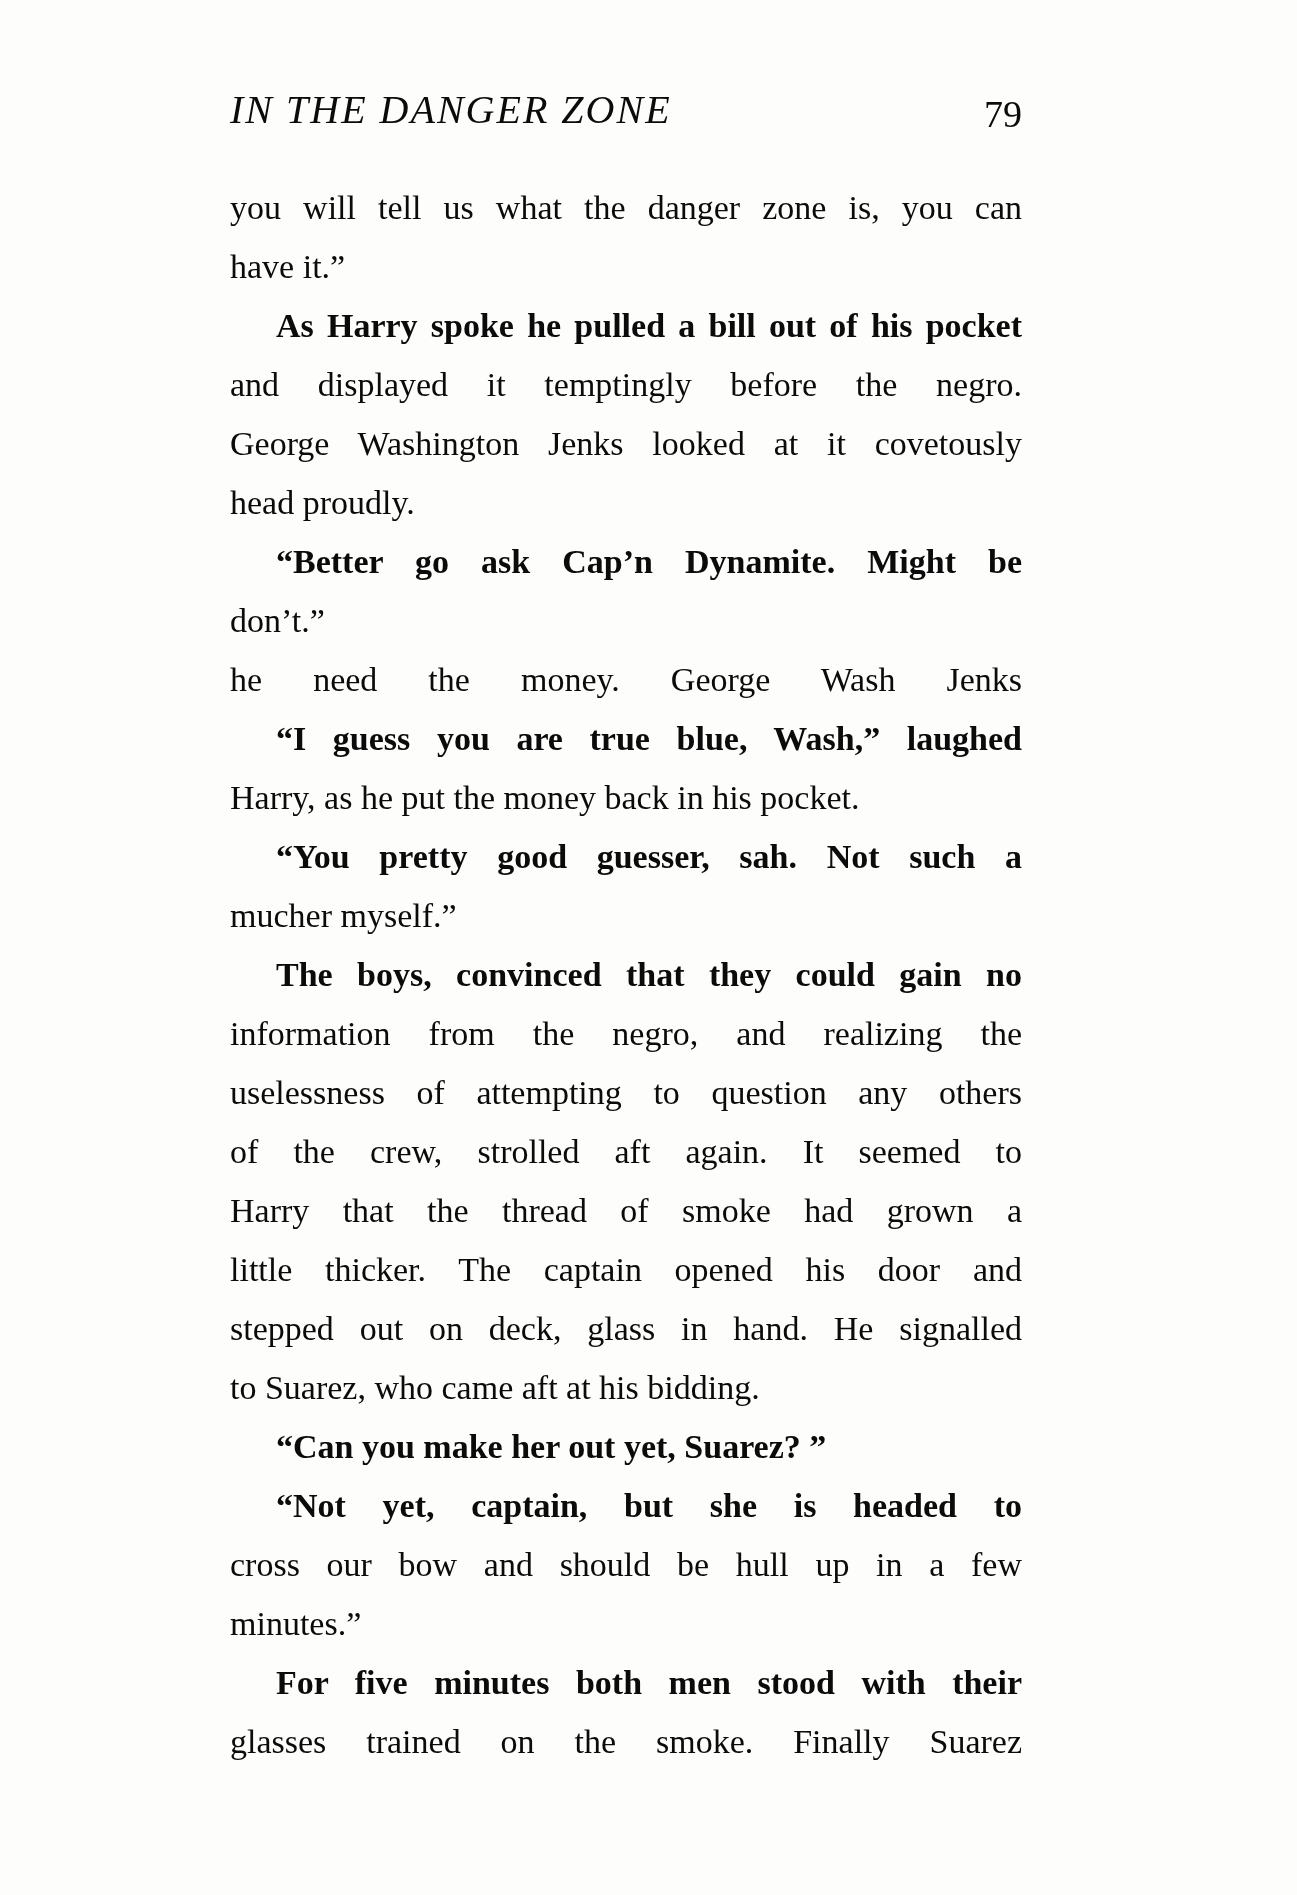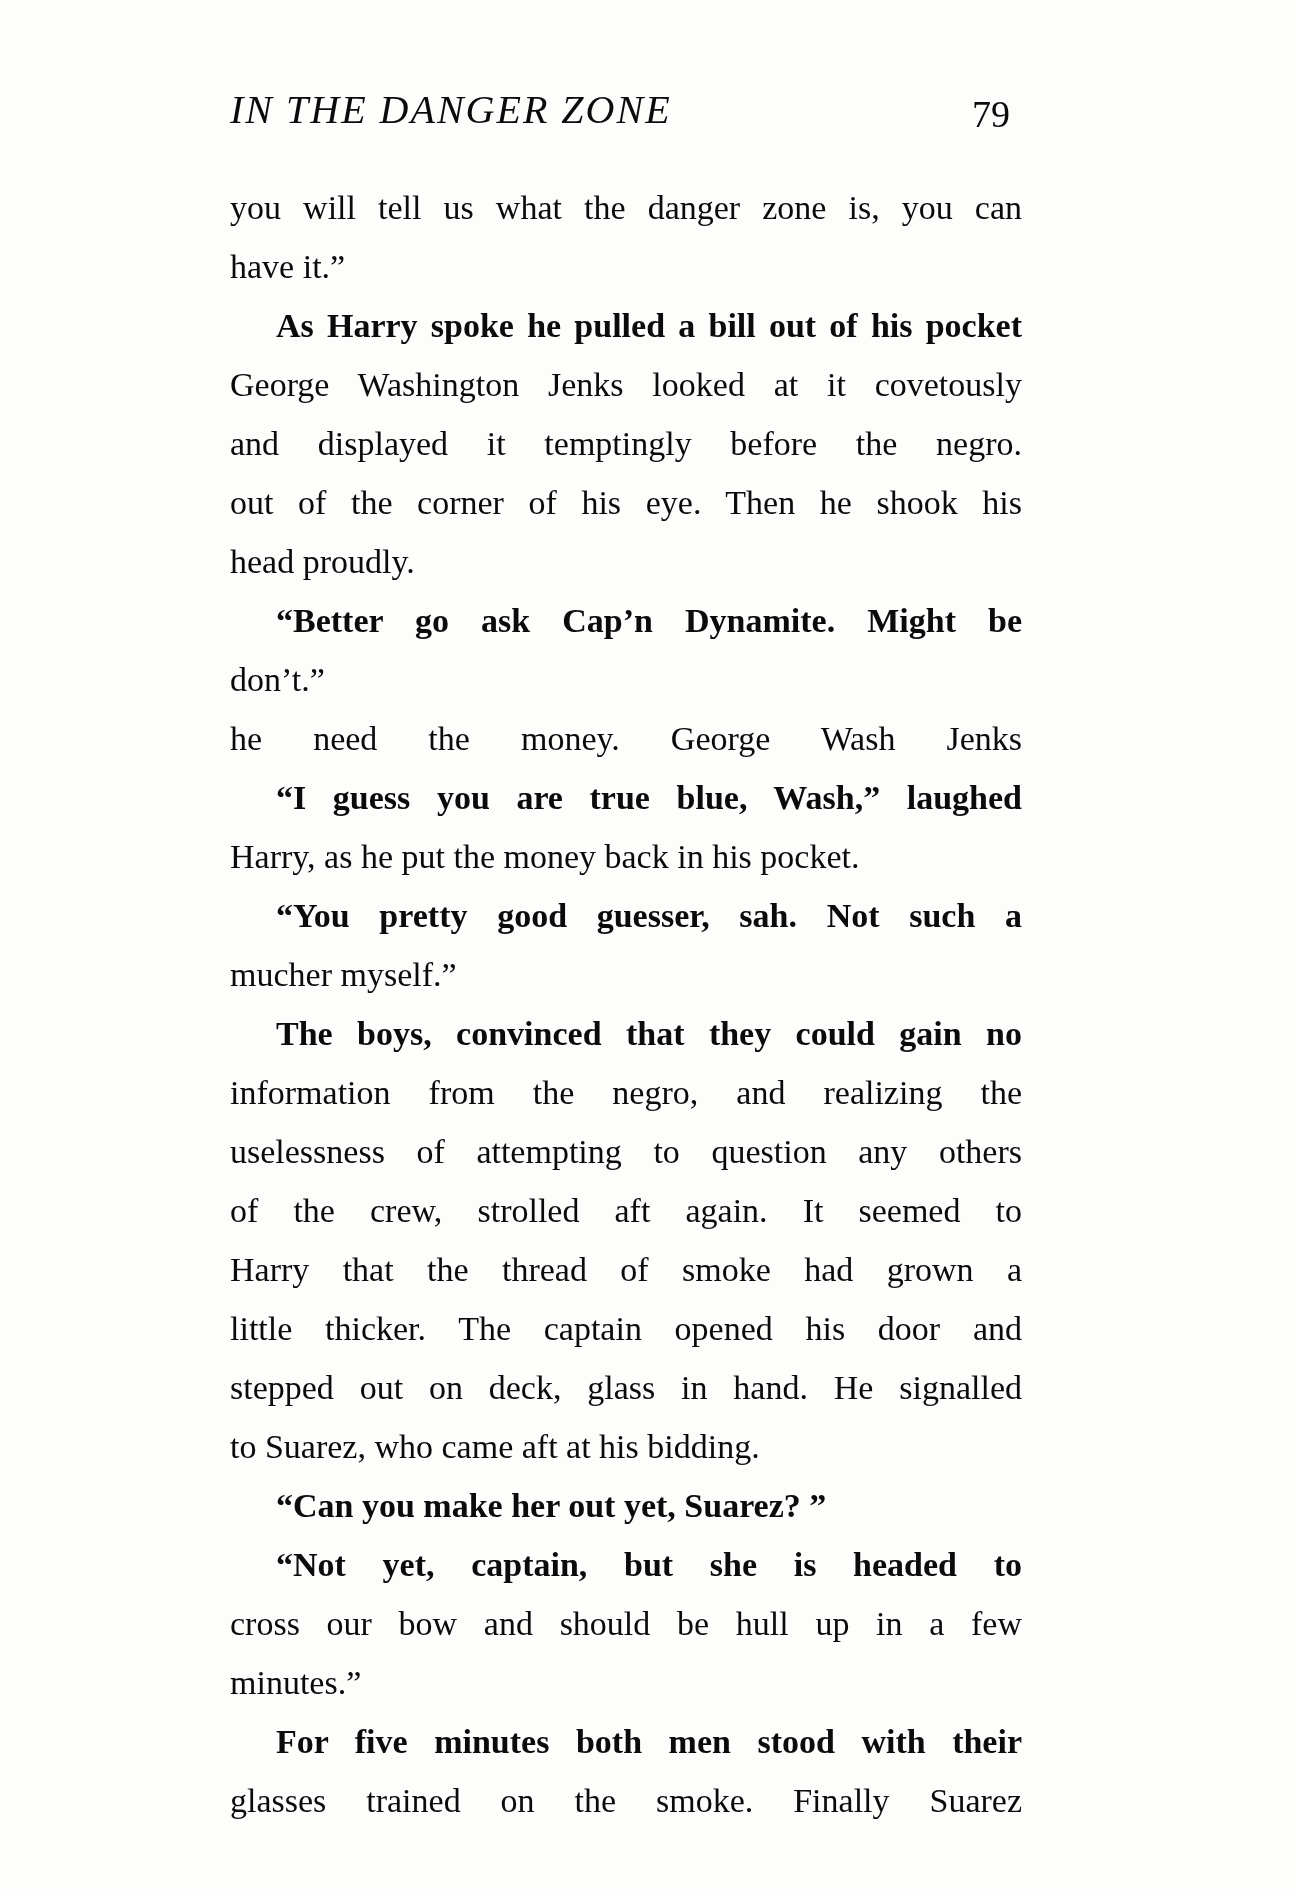--- a/index.html
+++ b/index.html
@@ -32,21 +32,21 @@
     font-style: italic;
     font-size: 40px;
     letter-spacing: 2px;
     line-height: 48px;
     white-space: nowrap;
     
     -webkit-font-smoothing: none;
   }
   .page-number {
     position: absolute;
-    right: 12px;
+    right: 0;
     top: 8px;
     font-size: 38px;
     line-height: 40px;
   }
   .page-body {
     margin-top: 34px;
   }
   .line {
     font-size: 34px;
     line-height: 59px;
@@ -71,23 +71,22 @@
 <div class="page">
   <div class="column">
     <div class="running-header">
       <span class="running-title">IN THE DANGER ZONE</span>
       <span class="page-number">79</span>
     </div>
     <div class="page-body">
         <div class="line justified">you will tell us what the danger zone is, you can</div>
         <div class="line plain">have it.”</div>
         <div class="line indent justified">As Harry spoke he pulled a bill out of his pocket</div>
+        <div class="line justified">and displayed it temptingly before the negro.</div>
         <div class="line justified">George Washington Jenks looked at it covetously</div>
-        <div class="line justified">and displayed it temptingly before the negro.</div>
-        <div class="line justified">out of the corner of his eye. Then he shook his</div>
         <div class="line plain">head proudly.</div>
         <div class="line indent justified">“Better go ask Cap’n Dynamite. Might be</div>
         <div class="line plain">don’t.”</div>
         <div class="line justified">he need the money. George Wash Jenks</div>
         <div class="line indent justified">“I guess you are true blue, Wash,” laughed</div>
         <div class="line plain">Harry, as he put the money back in his pocket.</div>
         <div class="line indent justified">“You pretty good guesser, sah. Not such a</div>
         <div class="line plain">mucher myself.”</div>
         <div class="line indent justified">The boys, convinced that they could gain no</div>
         <div class="line justified">information from the negro, and realizing the</div>

